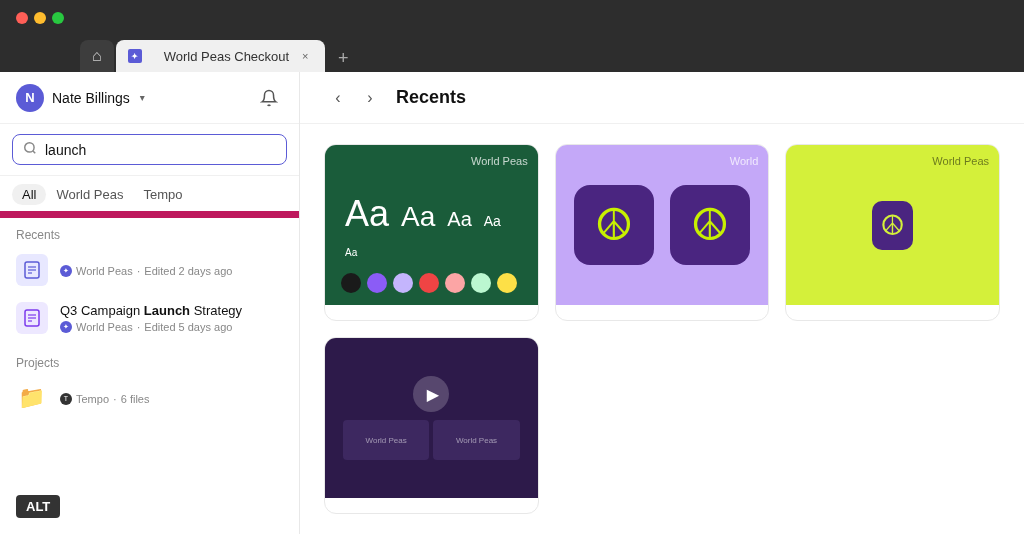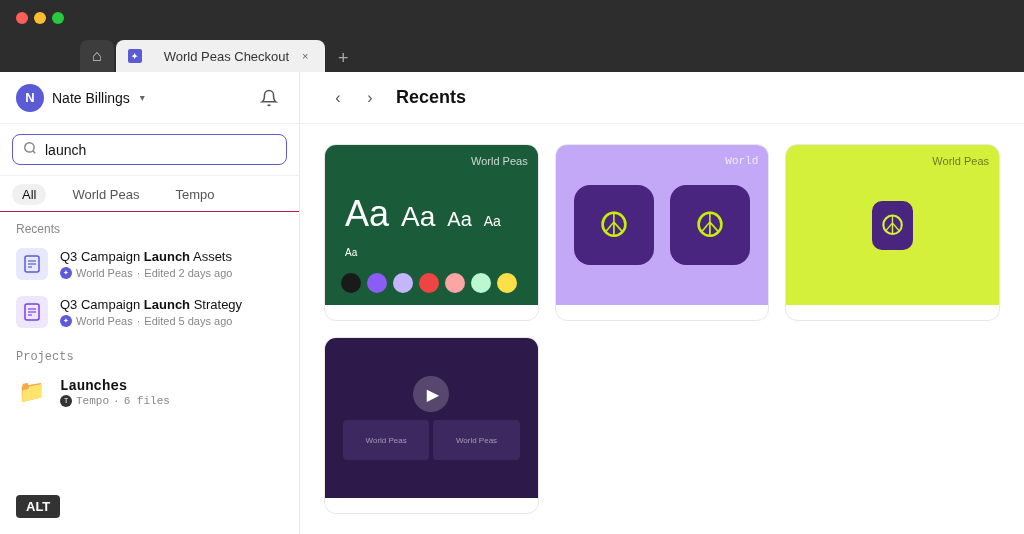--- a/index.html
+++ b/index.html
@@ -123,23 +123,23 @@
       border-radius: 8px;
       padding: 6px 10px;
       background: #fff;
     }
     .search-icon { color: #888; font-size: 14px; }
     .search-input {
       border: none; outline: none; font-size: 14px; color: #111; flex: 1; background: transparent;
     }
     .search-filters {
       display: flex;
-      gap: 16px;
+      gap: 0;
       padding: 8px 12px 6px;
-      border-bottom: 1px solid #be185d;
+      border-bottom: 7px solid #be185d;
     }
     .filter-btn {
       padding: 3px 10px;
       font-size: 13px;
       border-radius: 20px;
       cursor: pointer;
       border: none;
       background: transparent;
       color: #555;
     }
@@ -178,21 +178,21 @@
     .result-title strong { font-weight: 700; }
     .result-meta {
       display: flex; align-items: center; gap: 4px;
       font-size: 11px; color: #888; margin-top: 2px;
     }
     .meta-icon {
       width: 12px; height: 12px; border-radius: 50%;
       background: #5b5bd6; display: flex; align-items: center; justify-content: center;
       font-size: 7px; color: white;
     }
-    .projects-section { margin-top: 4px; font-family: Liberation Mono, monospace; }
+    .projects-section { margin-top: 4px; }
     .project-item {
       display: flex;
       align-items: center;
       padding: 8px 16px;
       gap: 12px;
       cursor: pointer;
     }
     .folder-icon {
       width: 32px; height: 32px;
       display: flex; align-items: center; justify-content: center;
@@ -273,21 +273,21 @@
     .card-thumbnail {
       width: 100%; height: 160px;
       position: relative; overflow: hidden;
     }
     .card-thumb-green {
       background: #1a5c3a;
       display: flex; align-items: center; justify-content: center;
     }
     .card-thumb-purple {
       background: #c4a8f8;
-      display: flex; align-items: center; justify-content: center; gap: 16px; font-family: Liberation Mono, monospace;
+      display: flex; align-items: center; justify-content: center; gap: 16px;
     }
     .card-thumb-yellow {
       background: #d4f03a;
       display: flex; align-items: center; justify-content: center;
     }
     .card-thumb-video {
       background: #2d1a4a;
       display: flex; align-items: center; justify-content: center;
     }
     .typography-preview {
@@ -405,23 +405,20 @@
       <div class="result-item">
         <div class="result-icon">
           <svg width="16" height="18" viewBox="0 0 16 18" fill="none">
             <rect x="1" y="1" width="14" height="16" rx="2" fill="#e8e8ff" stroke="#5b5bd6" stroke-width="1.5"></rect>
             <line x1="4" y1="6" x2="12" y2="6" stroke="#5b5bd6" stroke-width="1.2"></line>
             <line x1="4" y1="9" x2="12" y2="9" stroke="#5b5bd6" stroke-width="1.2"></line>
             <line x1="4" y1="12" x2="8" y2="12" stroke="#5b5bd6" stroke-width="1.2"></line>
           </svg>
         </div>
         <div class="result-content">
-          <div class="result-title">
-            Q3 Campaign <strong>Launch</strong> Assets
-          </div>
           <div class="result-meta">
             <div class="meta-icon">✦</div>
             <span>World Peas</span>
             <span>·</span>
             <span>Edited 2 days ago</span>
           </div>
         </div>
       </div>
 
       <div class="result-item">
@@ -444,21 +441,20 @@
             <span>Edited 5 days ago</span>
           </div>
         </div>
       </div>
 
       <div class="projects-section">
         <div class="section-label">Projects</div>
         <div class="project-item">
           <div class="folder-icon">📁</div>
           <div class="project-content">
-            <div class="project-name">Launches</div>
             <div class="project-meta">
               <div class="project-meta-icon">T</div>
               <span>Tempo</span>
               <span>·</span>
               <span>6 files</span>
             </div>
           </div>
         </div>
       </div>
     </div>

